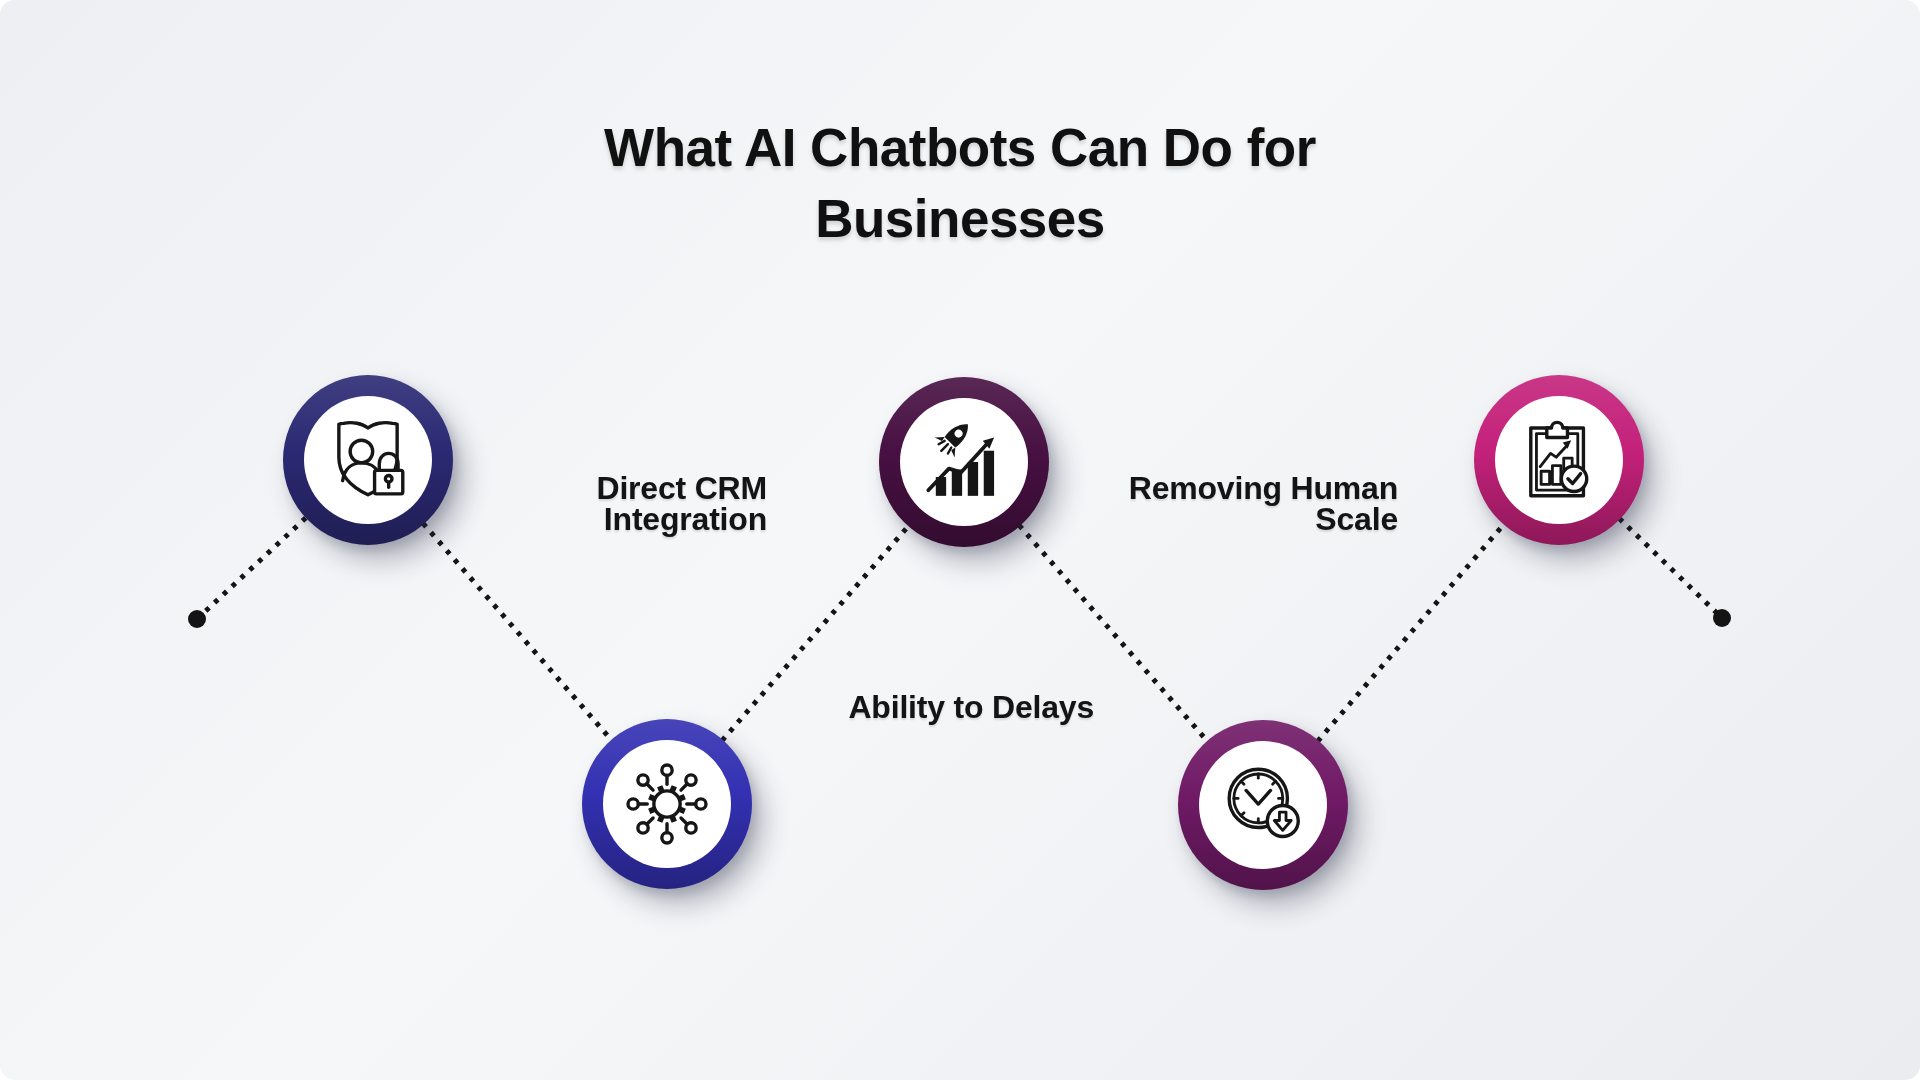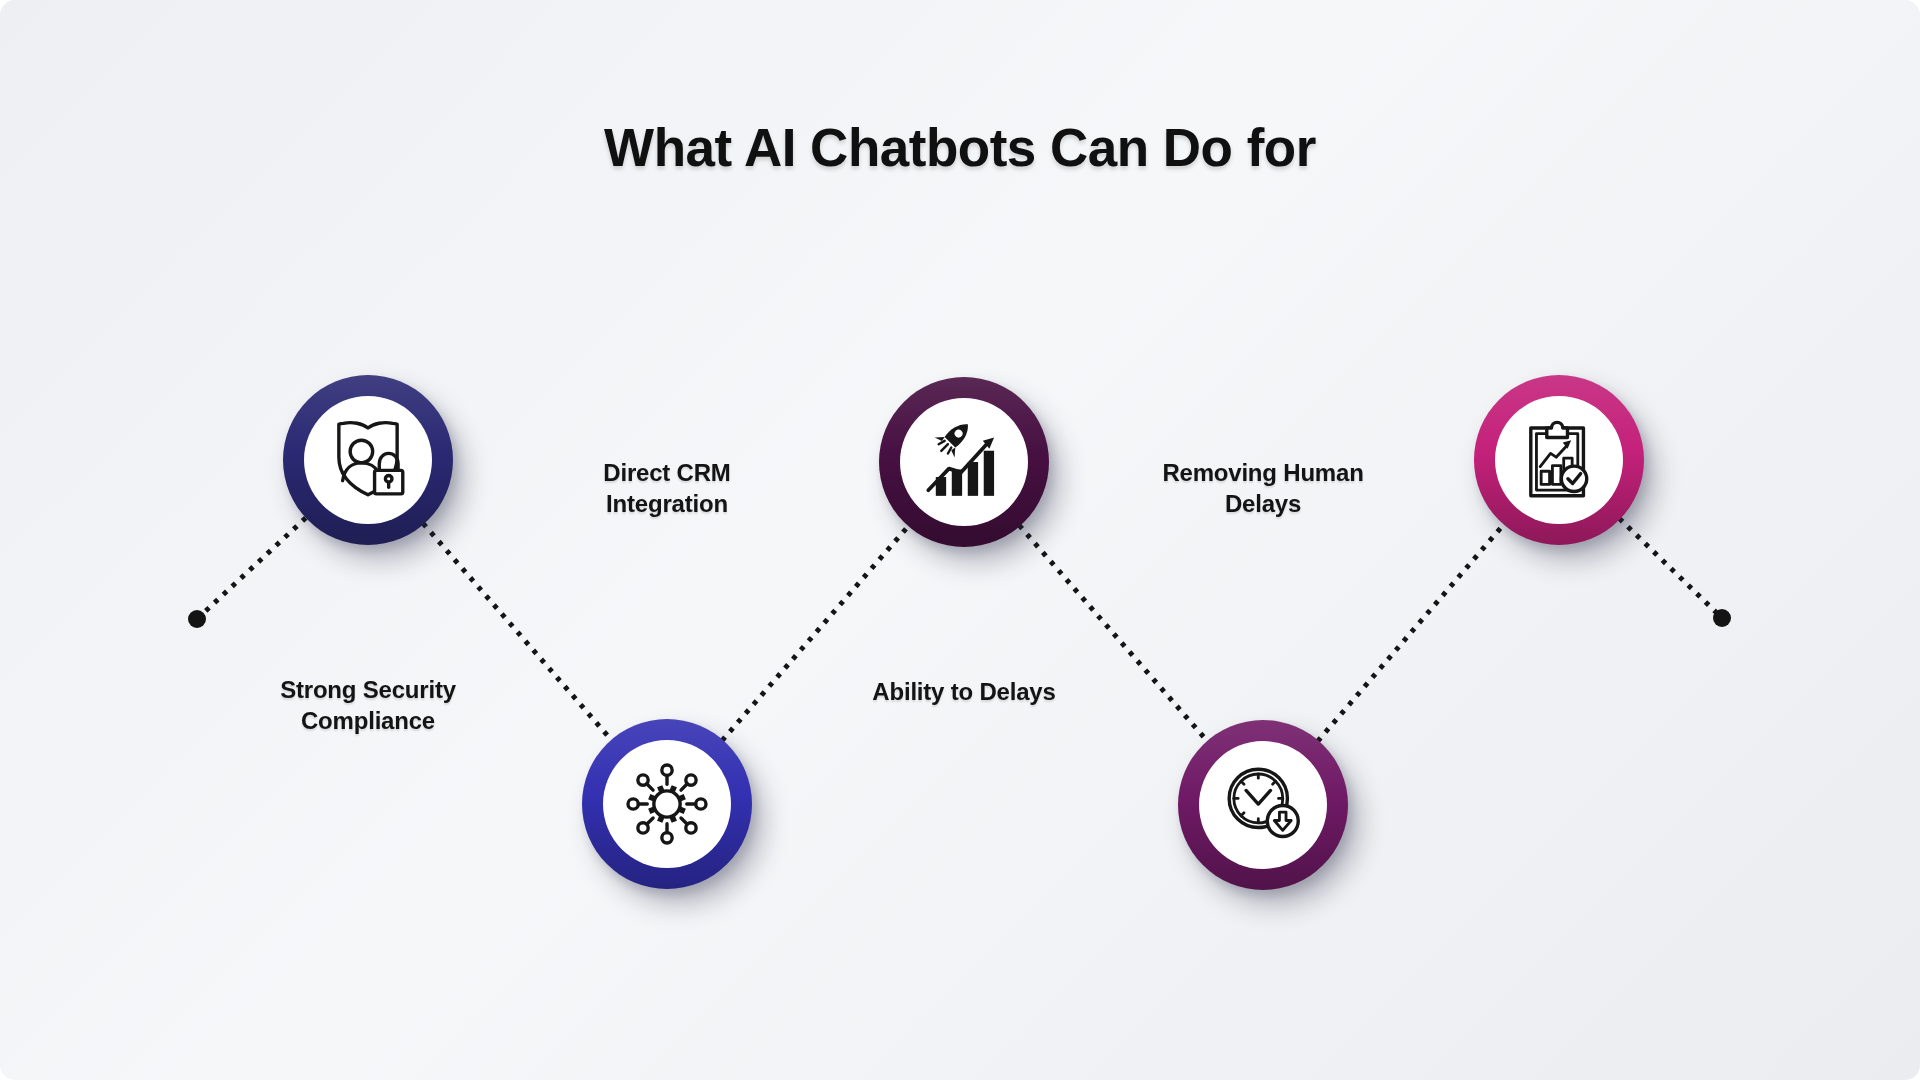--- a/index.html
+++ b/index.html
@@ -33,37 +33,38 @@
     width:128px;height:128px;border-radius:50%;background:#ffffff;
     display:flex;align-items:center;justify-content:center;
   }
   .icon{width:94px;height:94px;}
   .node1{left:283px;top:375px;}
   .node2{left:582px;top:719px;}
   .node3{left:879px;top:377px;}
   .node4{left:1178px;top:720px;}
   .node5{left:1474px;top:375px;}
   .label{
-    position:absolute;transform:translateX(-50%);text-align:center;
-    font-weight:bold;font-size:24px;line-height:31px;color:#141414;
-    letter-spacing:-0.2px;text-shadow:0 2px 2px rgba(0,0,0,0.12);
+    position:absolute;transform:translateX(-50%);text-align:right;
+    font-weight:bold;font-size:32px;line-height:31px;color:#141414;
+    letter-spacing:-0.2px;text-shadow:0 2px 2px rgba(0,0,0,0.12);margin-top:16px;
   }
   .label1{left:368px;top:674px;width:240px;}
   .label2{left:667px;top:457px;width:200px;}
   .label3{left:964px;top:676px;width:260px;}
   .label4{left:1263px;top:457px;width:270px;}
   .label5{left:1559px;top:674px;width:200px;}
 </style>
 </head>
 <body>
 
 <div class="canvas">
 
   <h1 class="title">
     <span>What AI Chatbots Can Do for</span>
+    <span>Businesses</span>
   </h1>
 
   <svg class="connectors" viewBox="0 0 1920 1080" style="color: rgb(20, 20, 20);">
     <circle cx="197" cy="619" r="9"></circle>
     <line x1="197" y1="619" x2="368" y2="460"></line>
     <line x1="368" y1="460" x2="667" y2="804"></line>
     <line x1="667" y1="804" x2="964" y2="462"></line>
     <line x1="964" y1="462" x2="1263" y2="805"></line>
     <line x1="1263" y1="805" x2="1559" y2="460"></line>
     <line x1="1559" y1="460" x2="1722" y2="618"></line>
@@ -176,18 +177,17 @@
           <rect x="55" y="48" width="9" height="28" fill="#ffffff"></rect>
         </g>
         <polyline points="30,57 41,43 47,47 59,34" stroke-width="3"></polyline>
         <polygon points="63,29 54,31.5 59,38" fill="#161616" stroke="none"></polygon>
         <circle cx="66" cy="70" r="13.5" fill="#ffffff"></circle>
         <polyline points="59.5,70 64.5,75 73,64.5"></polyline>
       </svg>
     </div>
   </div>
 
-  <div class="label label1">Strong Security Compliance</div>
   <div class="label label2">Direct CRM Integration</div>
   <div class="label label3">Ability to Delays</div>
-  <div class="label label4">Removing Human Delays</div>
+  <div class="label label4">Removing Human Scale</div>
 
 </div>
 
 </body></html>

